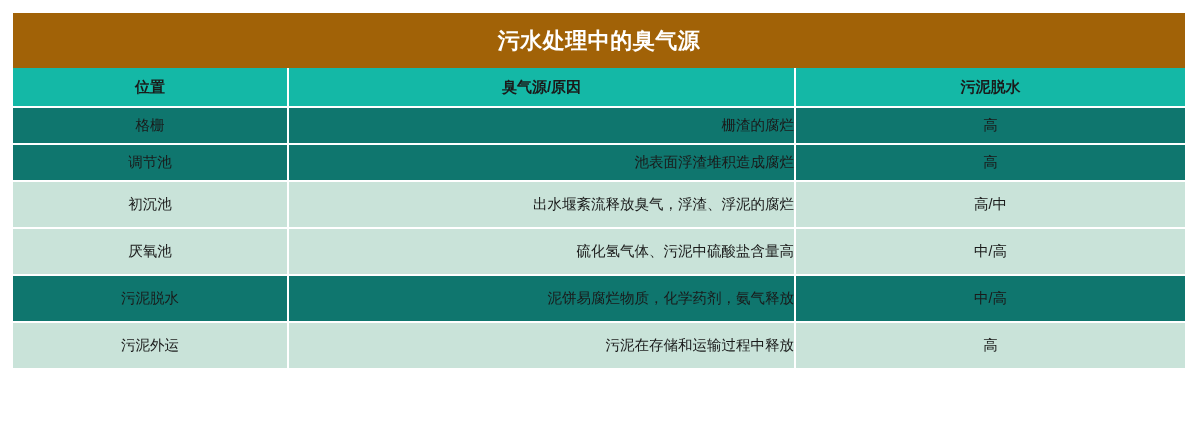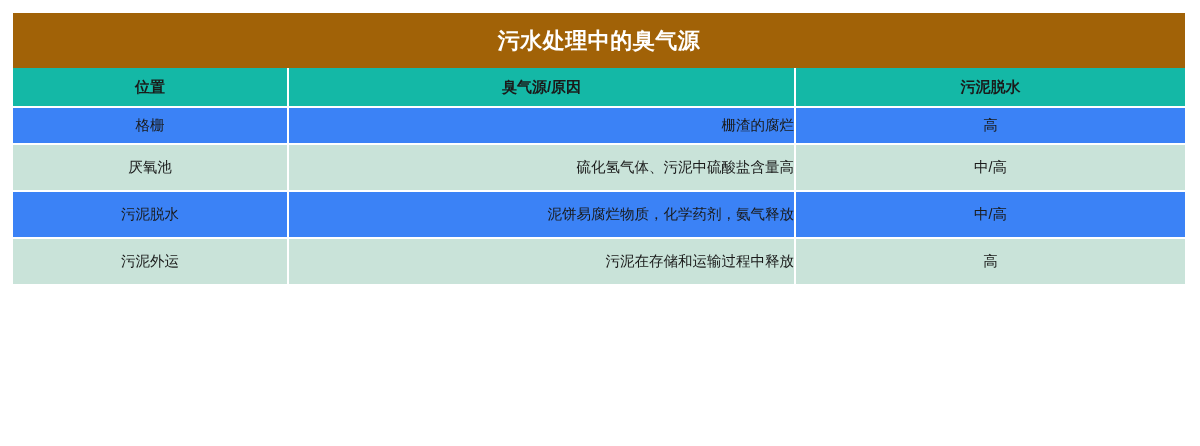--- a/index.html
+++ b/index.html
@@ -61,21 +61,21 @@
     color: #1a1a1a;
     padding: 0 0 0 12px;
     border-right: 2px solid #ffffff;
     border-bottom: 2px solid #ffffff;
     vertical-align: middle;
     line-height: 1.3;
   }
   tbody tr td:last-child { border-right: none; }
   tbody tr:last-child td { border-bottom: none; }
 
-  tbody tr.shade-light td { background: #3b82f6; }
+  tbody tr.shade-light td { background: #0f766e; }
   tbody tr.shade-dark  td { background: #C9E3D9; }
 
   td.col-location { text-align: center; padding-left: 0; }
   td.col-source   { text-align: right; }
   td.col-level    { text-align: center; padding-left: 0; }
 
   tbody tr.h-sm td { height: 35px; }
   tbody tr.h-lg td { height: 45px; }
 
   col.c-location { width: 275px; }
@@ -101,20 +101,30 @@
         <th>臭气源/原因</th>
         <th>污泥脱水</th>
       </tr>
     </thead>
     <tbody>
       <tr class="shade-light h-sm">
         <td class="col-location">格栅</td>
         <td class="col-source">栅渣的腐烂</td>
         <td class="col-level">高</td>
       </tr>
+      <tr class="shade-light h-sm">
+        <td class="col-location">调节池</td>
+        <td class="col-source">池表面浮渣堆积造成腐烂</td>
+        <td class="col-level">高</td>
+      </tr>
+      <tr class="shade-dark h-lg">
+        <td class="col-location">初沉池</td>
+        <td class="col-source">出水堰紊流释放臭气，浮渣、浮泥的腐烂</td>
+        <td class="col-level">高/中</td>
+      </tr>
       <tr class="shade-dark h-lg">
         <td class="col-location">厌氧池</td>
         <td class="col-source">硫化氢气体、污泥中硫酸盐含量高</td>
         <td class="col-level">中/高</td>
       </tr>
       <tr class="shade-light h-lg">
         <td class="col-location">污泥脱水</td>
         <td class="col-source">泥饼易腐烂物质，化学药剂，氨气释放</td>
         <td class="col-level">中/高</td>
       </tr>

